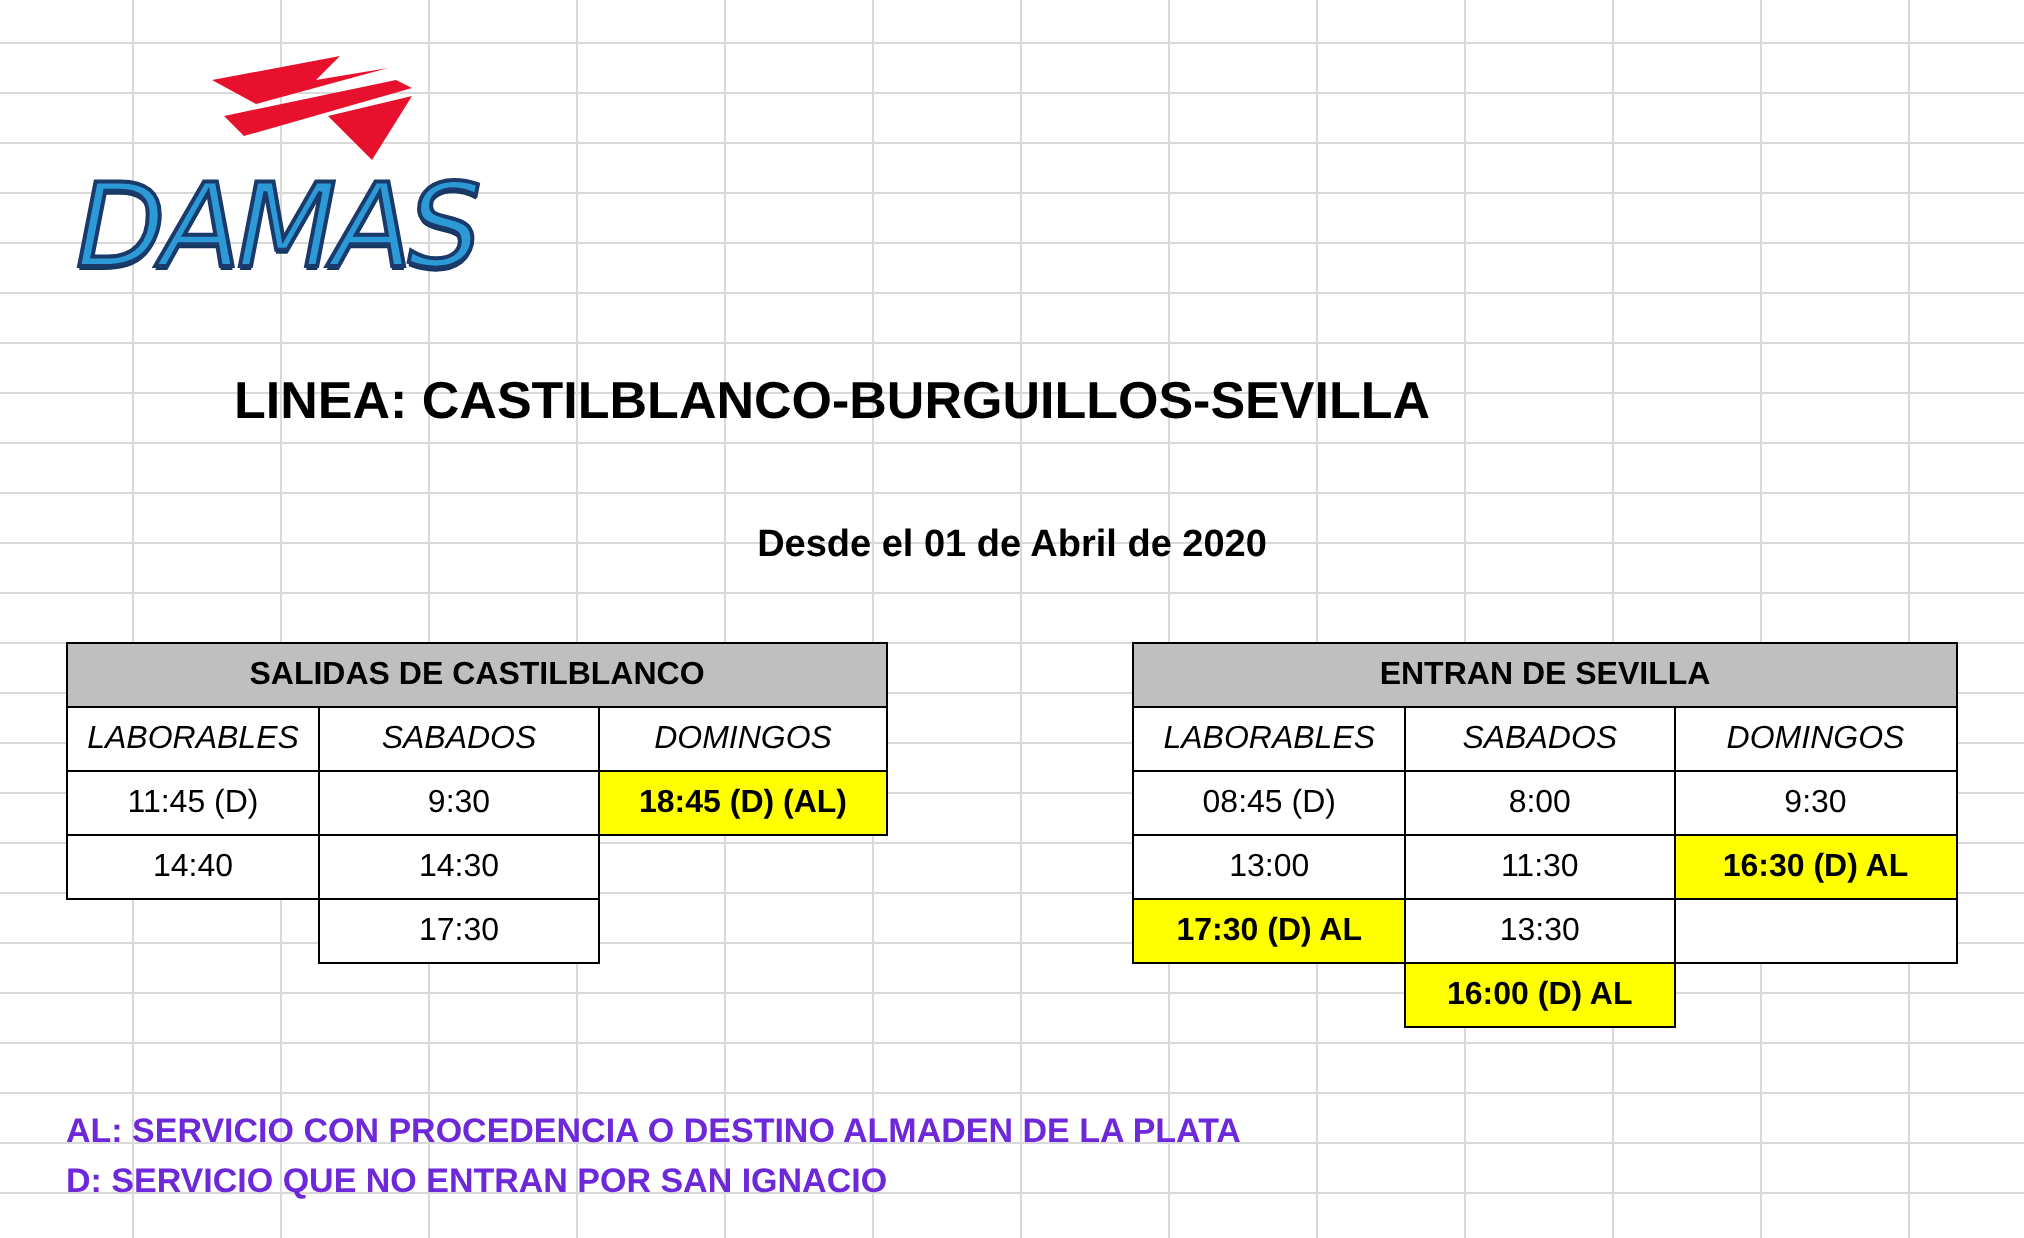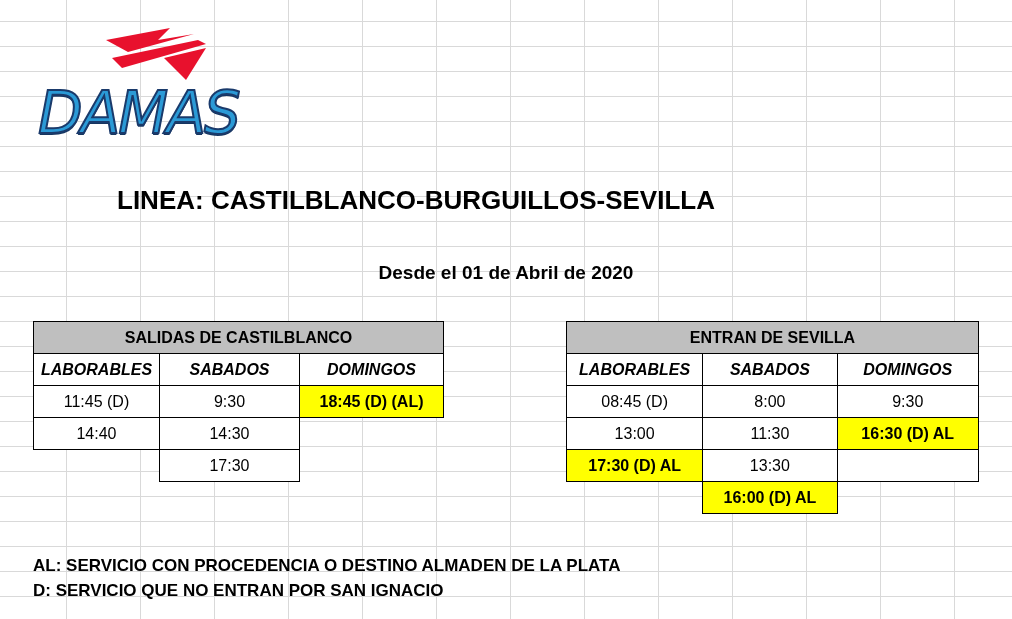--- a/index.html
+++ b/index.html
@@ -114,21 +114,21 @@
     background: #ffffff;
   }
   .head-main {
     background: #bfbfbf !important;
     font-weight: bold;
     font-size: 18px;
     letter-spacing: 0px;
     height: 25px;
   }
   .head-sub {
-    font-weight: bold;
+    font-weight: normal;
     font-style: italic;
     font-size: 13px;
     height: 19px;
   }
   .cell-hl {
     background: #ffff00 !important;
     font-weight: bold;
   }
   .cell-empty {
     border: none !important;
@@ -142,21 +142,21 @@
   #notes {
     position: absolute;
     left: 33px;
     top: 553px;
     width: 900px;
   }
   #notes div {
     font-family: "Liberation Sans", sans-serif;
     font-weight: bold;
     font-size: 17px;
-    color: #000000;
+    color: #6d28d9;
     line-height: 25px;
     white-space: nowrap;
   }
 </style>
 </head>
 <body>
 
 <div id="grid-bg"></div>
 
 <div id="content">

